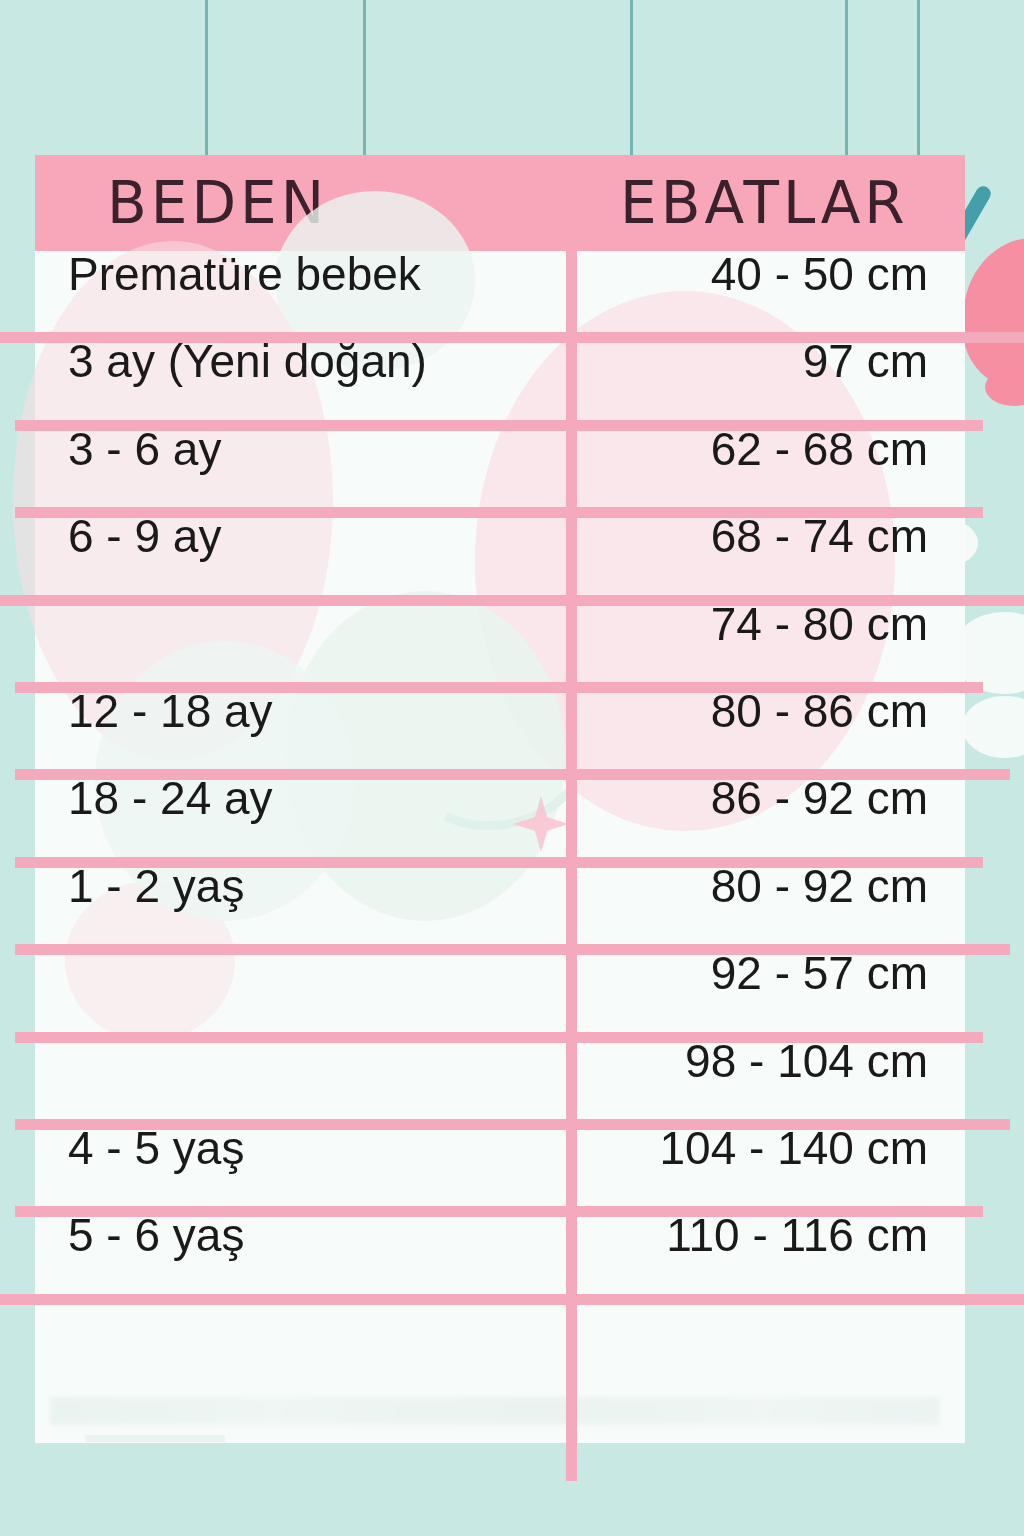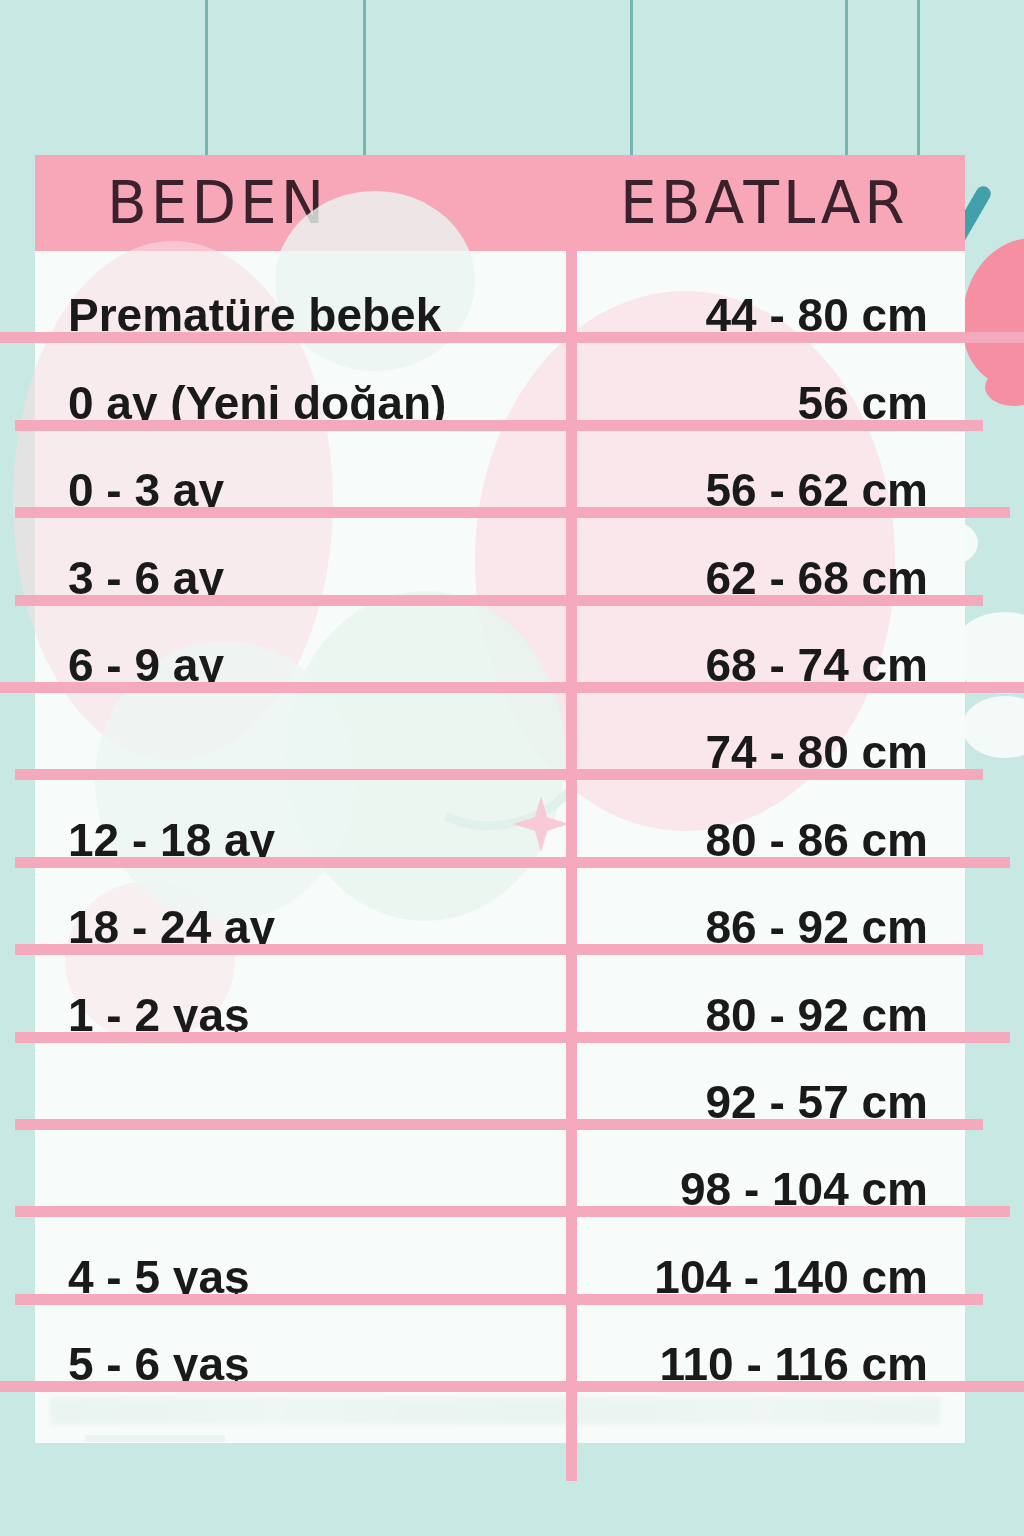--- a/index.html
+++ b/index.html
@@ -36,21 +36,21 @@
   .bp1{left:-22px; top:-10px; width:320px; height:520px; background:#fadee6; opacity:.55;}
   .bp2{left:440px; top:40px; width:420px; height:540px; background:#fadee6; opacity:.7;}
   .bp3{left:30px; top:630px; width:170px; height:160px; background:#fadee6; opacity:.4;}
   .bm1{left:250px; top:340px; width:280px; height:330px; background:#e9f5f0; opacity:.85;}
   .bm2{left:60px; top:390px; width:260px; height:280px; background:#ecf6f2; opacity:.8;}
   .bm3{left:240px; top:-60px; width:200px; height:180px; background:#ebf5f1; opacity:.8;}
   .arc{position:absolute; left:370px; top:430px; width:170px; height:130px; border:9px solid transparent; border-bottom-color:#e0f0ea; border-radius:50%; transform:rotate(-14deg); z-index:0;}
   .star{position:absolute; left:478px; top:545px; width:56px; height:56px; background:#f9c2d0; opacity:.85; z-index:0;
         clip-path:polygon(50% 0,61% 38%,100% 50%,61% 62%,50% 100%,39% 62%,0 50%,39% 38%);}
   
-  .row{position:relative; height:87.4px; display:flex; align-items:flex-end; z-index:1;font-weight:bold;}
+  .row{position:relative; height:87.4px; display:flex; align-items:flex-start; z-index:1;}
   .cell{font-size:46px; color:#1a1a1a; line-height:1; white-space:nowrap;}
   .cell.size{flex:0 0 531px; padding-left:33px; box-sizing:border-box; text-align:left;}
   .cell.dim{flex:1; padding-right:37px; box-sizing:border-box; text-align:right;}
   .sep{position:absolute; bottom:-5px; left:-20px; right:-18px; height:11px; background:#f4a9bd; z-index:2;}
   .sep.long{right:-45px;}
   .sep.full{left:-35px; right:-59px;}
   .divider{position:absolute; left:531px; top:0; width:11px; height:1230px; background:#f4a9bd; z-index:2;}
   
   .ghost-row{position:absolute; left:15px; right:25px; top:1146px; height:28px; z-index:1;
     background:linear-gradient(90deg,#dfeeea,#e9f3f0 25%,#dfeeea 55%,#e9f3f0 80%,#e2efec); opacity:.55; filter:blur(2px);}
@@ -89,32 +89,27 @@
       <div class="blob bm3"></div>
       <div class="blob bm1"></div>
       <div class="blob bm2"></div>
       <div class="arc"></div>
       <div class="star"></div>
 
       <div class="divider"></div>
 
       <div class="row">
         <div class="cell size">Prematüre bebek</div>
-        <div class="cell dim">44 - 80 cm</div>
+        <div class="cell dim">40 - 50 cm</div>
         <div class="sep full"></div>
       </div>
       <div class="row">
-        <div class="cell size">0 ay (Yeni doğan)</div>
-        <div class="cell dim">56 cm</div>
+        <div class="cell size">3 ay (Yeni doğan)</div>
+        <div class="cell dim">97 cm</div>
         <div class="sep"></div>
-      </div>
-      <div class="row">
-        <div class="cell size">0 - 3 ay</div>
-        <div class="cell dim">56 - 62 cm</div>
-        <div class="sep long"></div>
       </div>
       <div class="row">
         <div class="cell size">3 - 6 ay</div>
         <div class="cell dim">62 - 68 cm</div>
         <div class="sep"></div>
       </div>
       <div class="row">
         <div class="cell size">6 - 9 ay</div>
         <div class="cell dim">68 - 74 cm</div>
         <div class="sep full"></div>

